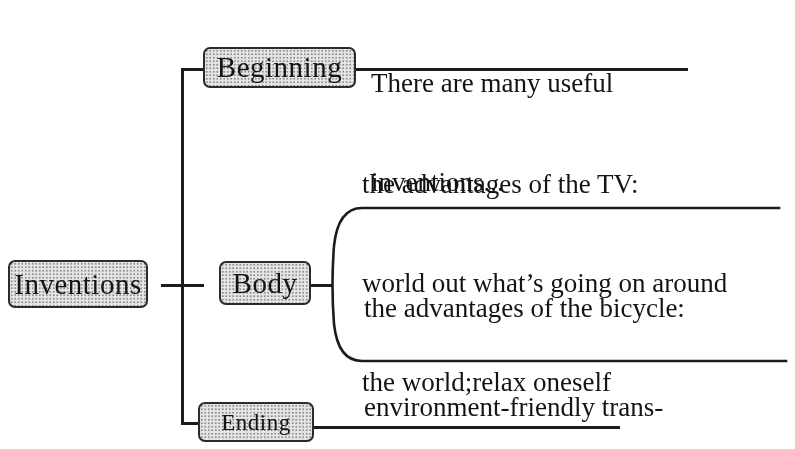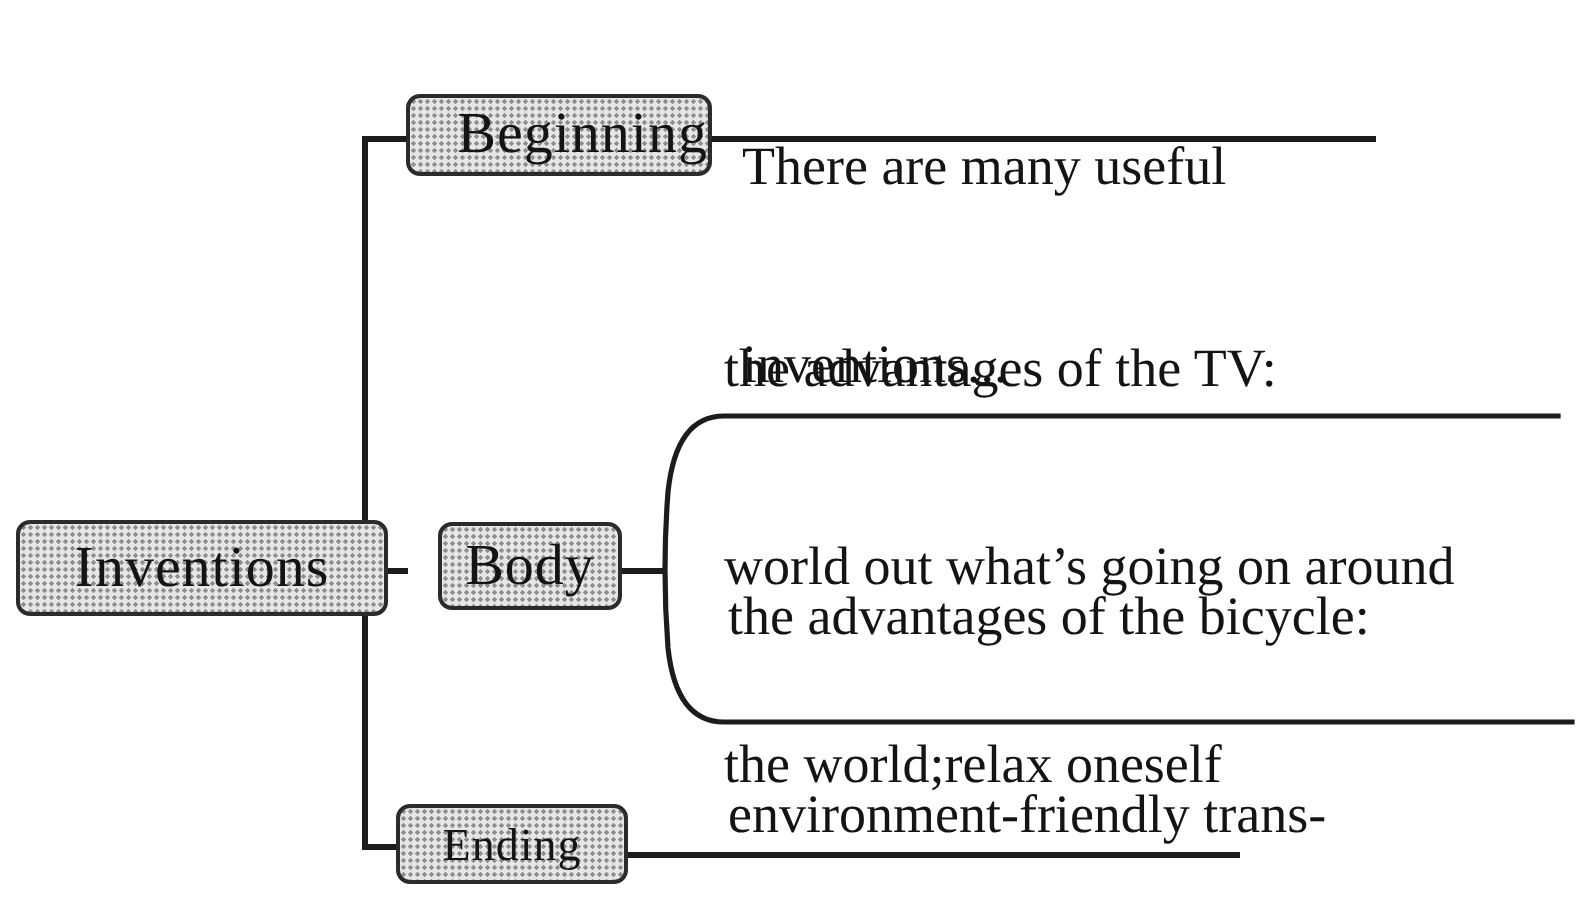--- a/index.html
+++ b/index.html
@@ -37,22 +37,22 @@
     border-radius:7px;
     background-color:var(--box-fill);
     background-image:radial-gradient(circle,var(--box-dot) 1px, rgba(0,0,0,0) 1.15px);
     background-size:3.5px 3.5px;
     display:flex;align-items:center;justify-content:center;
     color:var(--text);
     font-size:29px;
     line-height:1;
     letter-spacing:0.5px;
   }
-  #node-inventions{left:8px;top:260px;width:186px;height:48px;}
-  #node-beginning{left:203px;top:47px;width:153px;height:41px;justify-content:flex-end;}
+  #node-inventions{left:8px;top:260px;width:140px;height:48px;}
+  #node-beginning{left:203px;top:47px;width:153px;height:41px;}
   #node-body{left:203px;top:261px;width:92px;height:44px;margin-left:16px;}
   #node-ending{left:198px;top:402px;width:116px;height:40px;font-size:23px;}
 
   
   .note{
     position:absolute;
     color:var(--text);
     font-size:27px;
     line-height:33px;
     white-space:pre;

